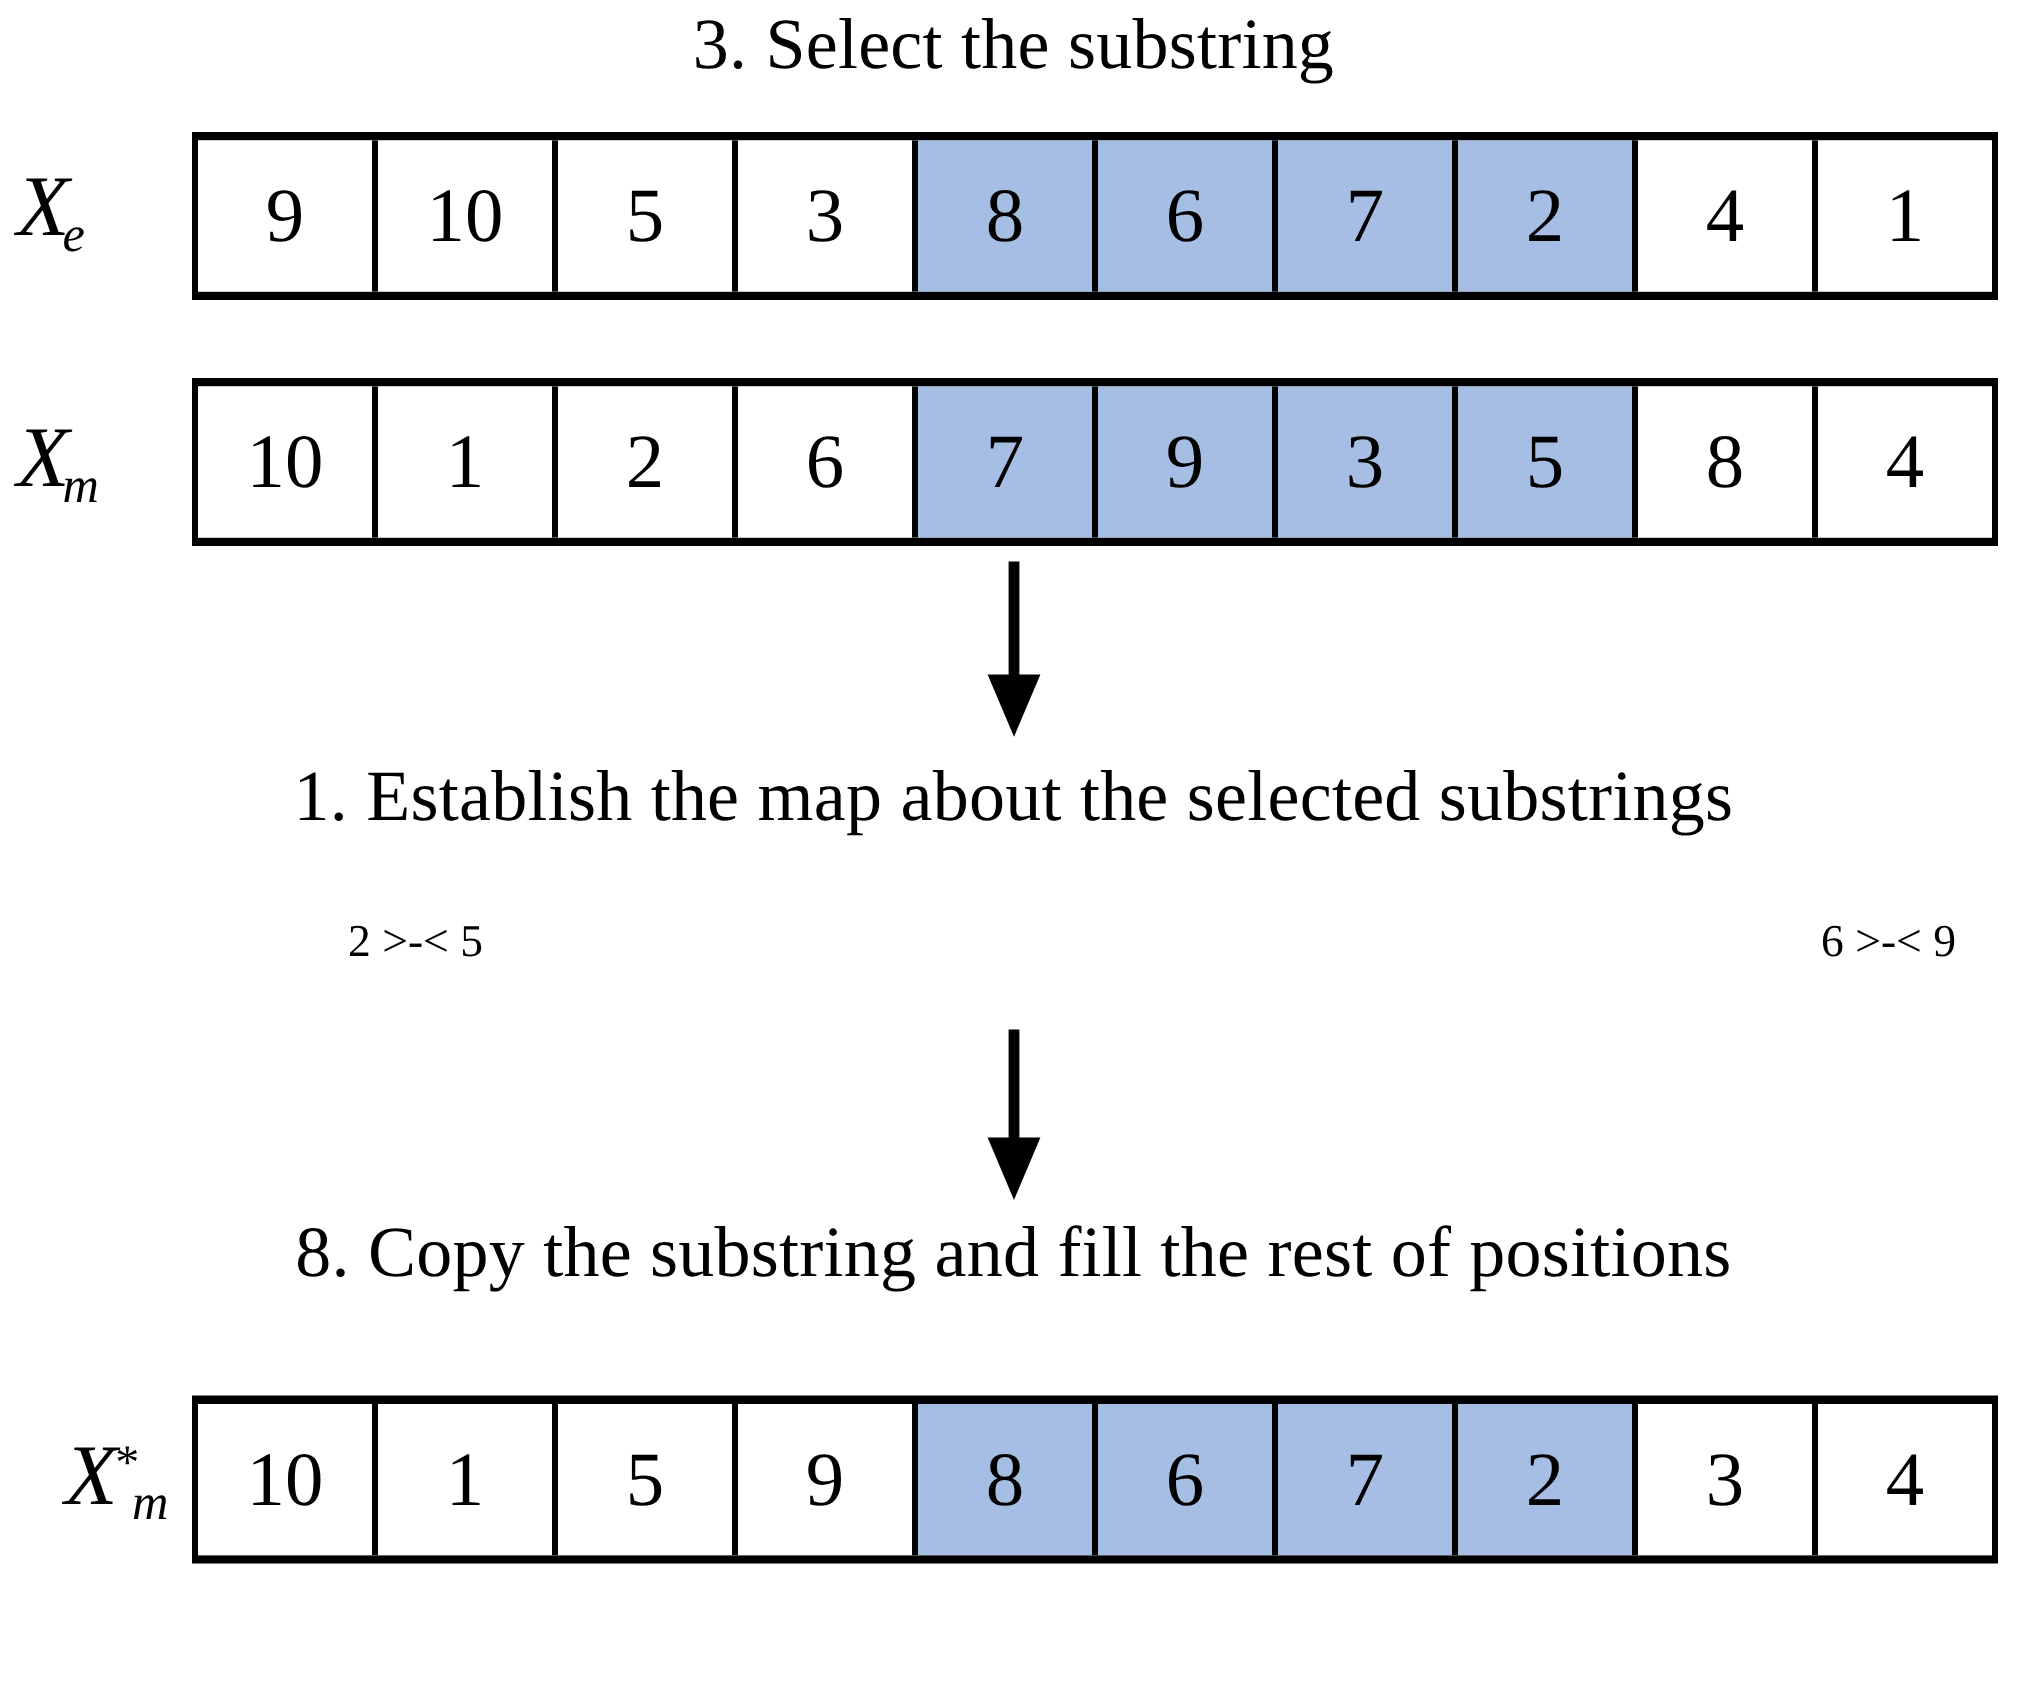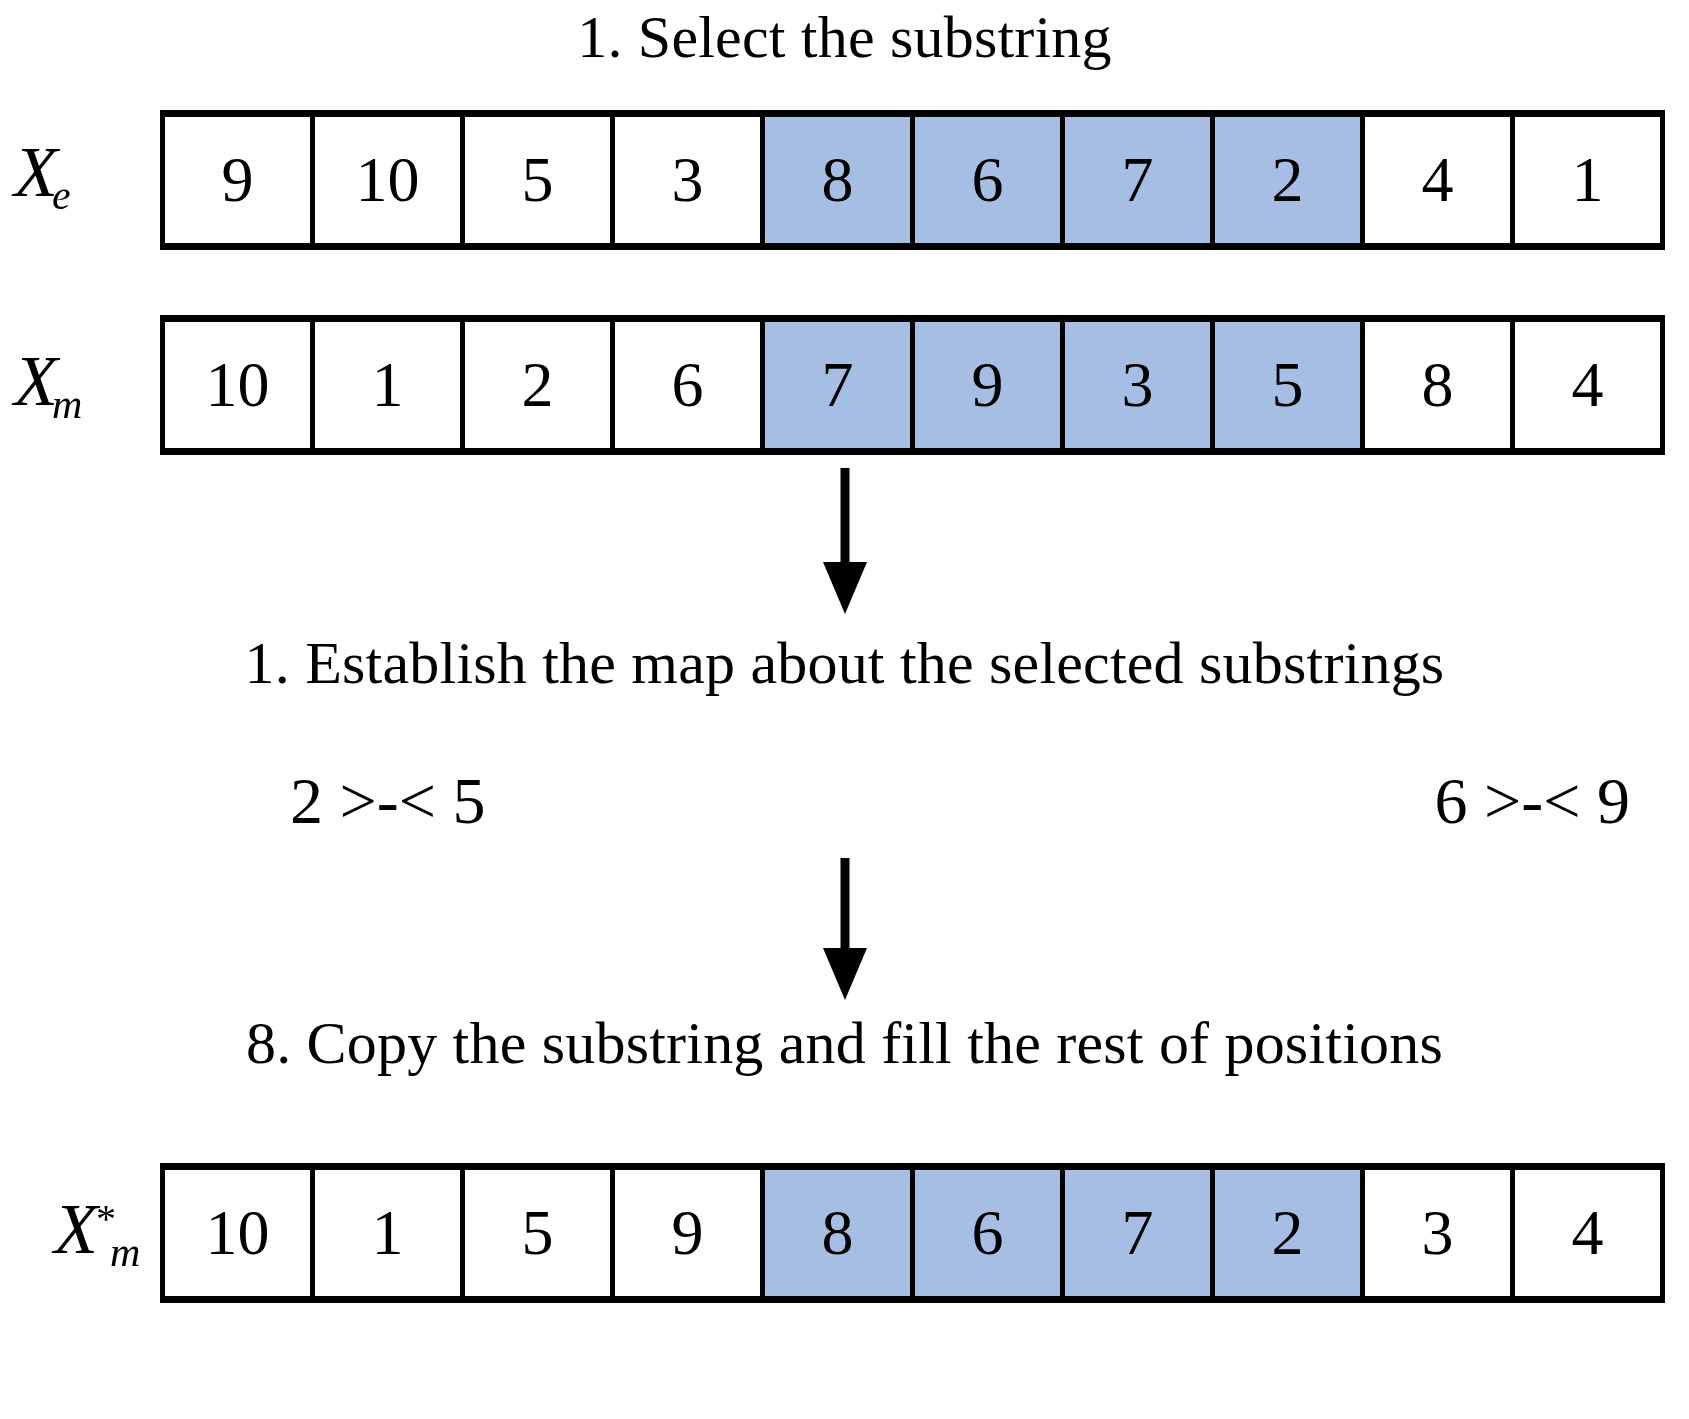--- a/index.html
+++ b/index.html
@@ -39,21 +39,21 @@
 
   
   .map-row {
     position: absolute;
     top: 763px;
     left: 250px;
     width: 1380px;
     display: flex;
     justify-content: space-between;
     align-items: baseline;
-    font-size: 66px;
+    font-size: 38px;
   }
   .map-row .map-pair { white-space: pre; }
   .map-row .map-pair:nth-child(1) { margin-left: 40px; }
   .map-row .map-pair:nth-child(2) { margin-left: 60px; }
   .map-row .map-pair:nth-child(3) { margin-right: 30px; }
 
   
   .arrow {
     position: absolute;
     left: 0;
@@ -108,21 +108,21 @@
     background: #ffffff;
   }
   .cell:last-child { border-right: none; }
   .cell.sel { background: #a6bde4; }
 </style>
 </head>
 <body>
 
 <div class="canvas">
 
-  <div class="step-heading" id="step1-heading">1.  Select the substring</div>
+  <div class="step-heading" id="step1-heading">3.  Select the substring</div>
 
   <div class="row-label" style="left: 14px; top: 136px;">
     <span class="base">X</span><span class="sub">e</span>
   </div>
 
   <div class="strip" style="top: 110px;">
     <div class="cell">9</div>
     <div class="cell">10</div>
     <div class="cell">5</div>
     <div class="cell">3</div>

